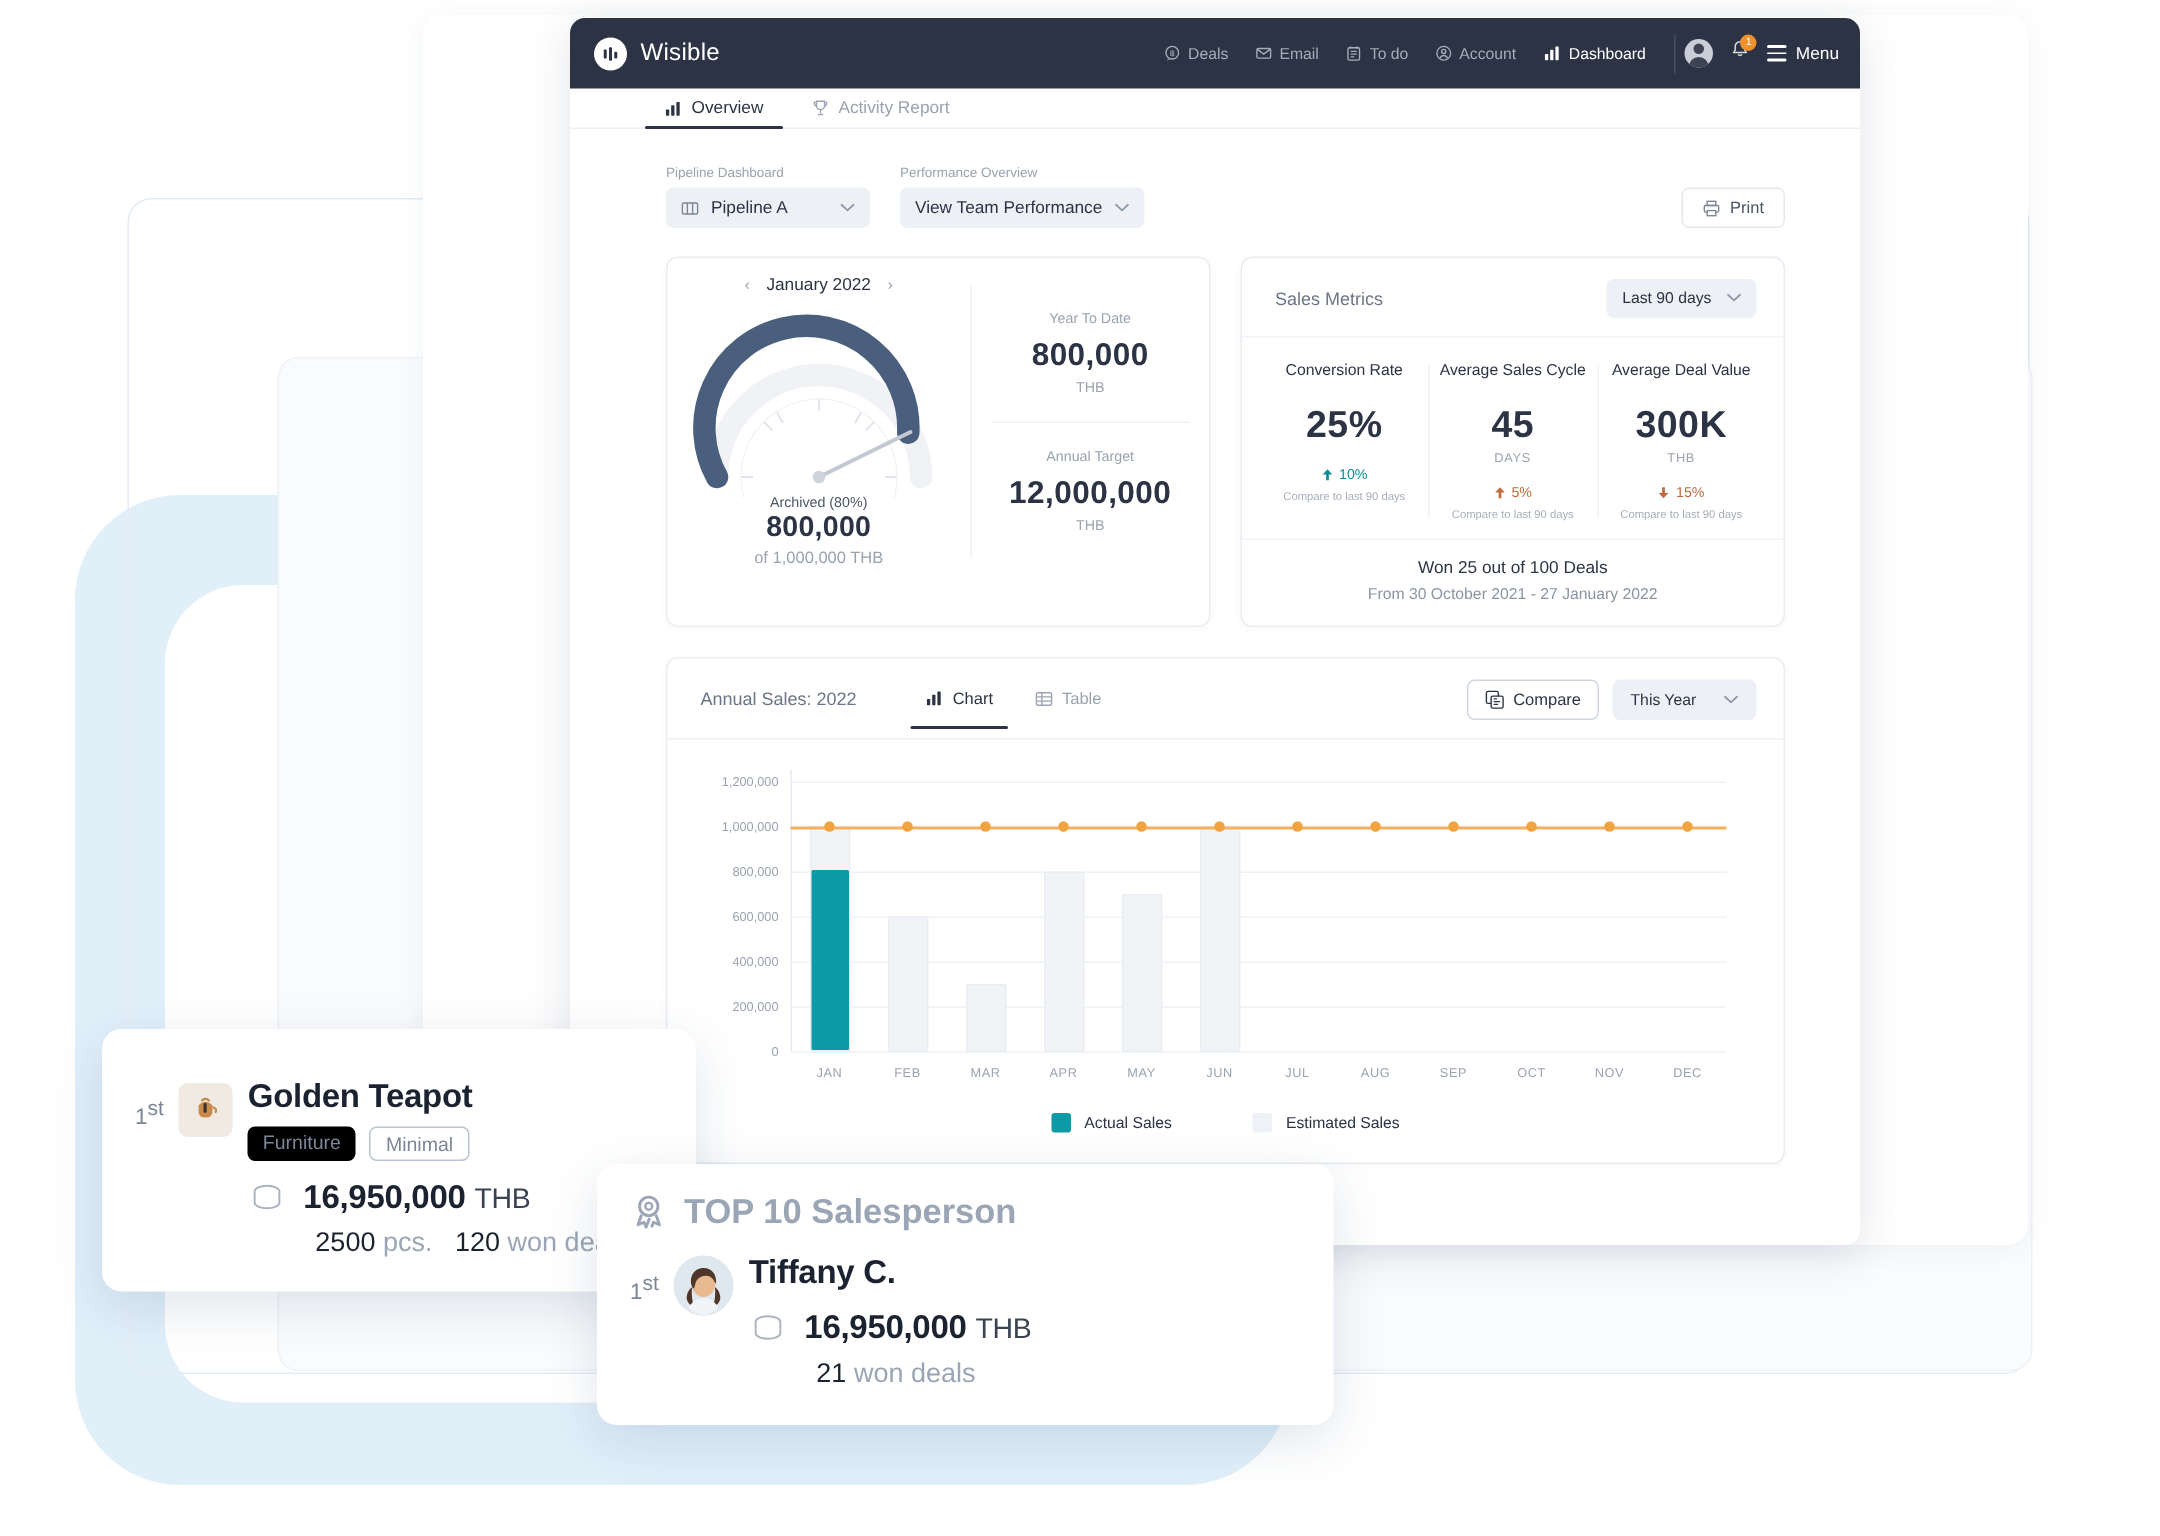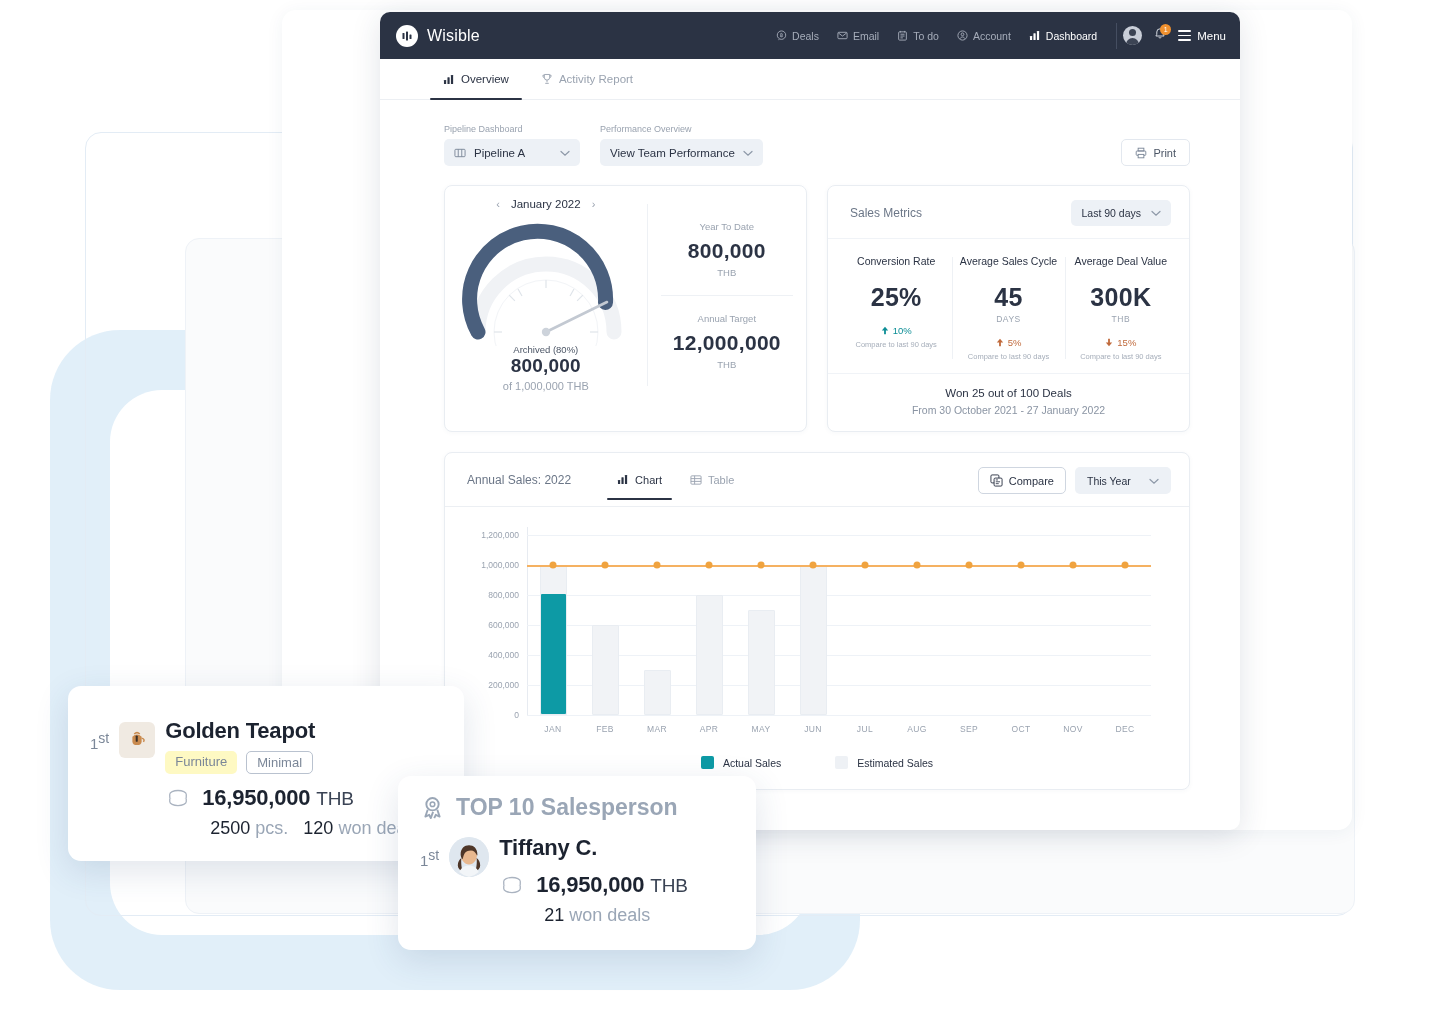--- a/index.html
+++ b/index.html
@@ -93,21 +93,21 @@
     position: absolute; top: -3px; right: -4px;
     width: 11px; height: 11px; border-radius: 50%;
     background: #f0912f; color: #fff; font-size: 7px;
     display: flex; align-items: center; justify-content: center;
   }
   .menu-btn { display: flex; align-items: center; gap: 6px; color: #fff; font-size: 11.5px; cursor: pointer; }
   .hamburger { display: flex; flex-direction: column; gap: 2.5px; }
   .hamburger i { display: block; width: 13px; height: 1.8px; background: #fff; border-radius: 1px; }
 
   
-  .tabrow { display: flex; gap: 6px; padding: 0 50px; border-bottom: 1px solid #eceff3; height: 41px; }
+  .tabrow { display: flex; gap: 6px; padding: 0 50px; border-bottom: 1px solid #eceff3; height: 27px; }
   .tab {
     display: flex; align-items: center; gap: 6px;
     font-size: 11.5px; color: #9aa3b0; cursor: pointer;
     padding: 0 13px; position: relative;
   }
   .tab.active { color: #2b3344; }
   .tab.active::after {
     content: ""; position: absolute; left: 0; right: 0; bottom: -1px;
     height: 2px; background: #2b3344; border-radius: 2px;
   }
@@ -228,39 +228,39 @@
   .lg-sw { width: 13px; height: 13px; border-radius: 2px; }
   .lg-sw.act { background: #0d9aa5; }
   .lg-sw.est { background: #eef1f5; }
 
   
   .float-card {
     position: absolute; background: #fff; border-radius: 13px;
     box-shadow: 0 10px 34px rgba(40,70,110,.14);
   }
   #top-product { left: 68px; top: 686px; width: 396px; padding: 18px 22px 22px 22px; }
-  #top-person  { left: 398px; top: 776px; width: 358px; padding: 18px 34px 24px 22px; }
+  #top-person  { left: 398px; top: 776px; width: 491px; padding: 18px 34px 24px 22px; }
   .fc-title { display: flex; align-items: center; gap: 11px; font-size: 23px; font-weight: 700; color: #9aa6b6; }
   .rank-row { display: flex; align-items: flex-start; gap: 10px; margin-top: 14px; }
   .rank { font-size: 15px; color: #7b8798; white-space: nowrap; padding-top: 12px; }
   .rank sup { font-size: 14px; }
   .thumb {
     width: 36px; height: 36px; border-radius: 6px; background: #f0eae2;
     display: flex; align-items: center; justify-content: center; flex: none; margin-top: 4px;
   }
   .ava-img {
     width: 40px; height: 40px; border-radius: 50%; flex: none; margin-top: 2px;
     background: radial-gradient(circle at 50% 34%, #e8eef4 0%, #dfe7ef 62%, #d5dee8 100%);
     display: flex; align-items: flex-end; justify-content: center; overflow: hidden;
   }
   .fc-body { flex: 1; }
   .fc-name { font-size: 22px; font-weight: 700; color: #1c2330; letter-spacing: -.2px; }
   .tags { display: flex; gap: 9px; margin-top: 7px; }
   .tag { font-size: 13px; color: #7b8798; padding: 3px 10px; border-radius: 5px; }
-  .tag.fill { background: #fef9c3; }
+  .tag.fill { background: #000000; }
   .tag.outline { border: 1px solid #b9c2cf; }
   .money-row { display: flex; align-items: center; gap: 11px; margin-top: 11px; }
   .money { font-size: 22px; font-weight: 700; color: #1c2330; letter-spacing: -.2px; }
   .money .cur { font-weight: 400; color: #3a4354; font-size: 19px; }
   .stat-row { margin-top: 7px; font-size: 18px; color: #9aa6b6; margin-left: 45px; }
   .stat-row b { color: #1c2330; font-weight: 400; }
   .stat-row .sp { display: inline-block; width: 10px; }
 </style>
 </head>
 <body>

